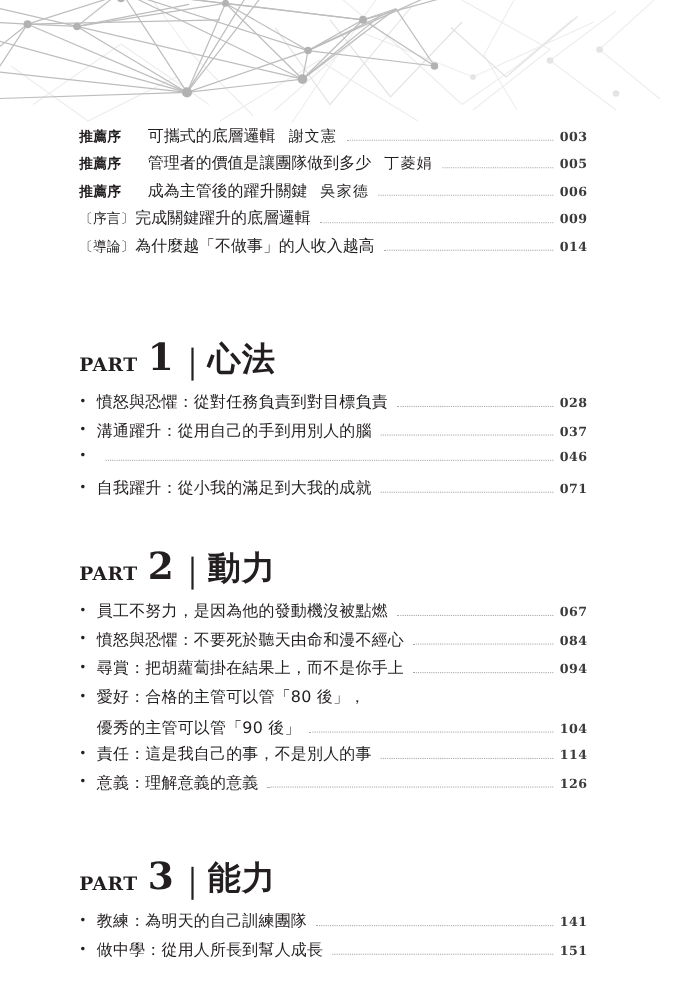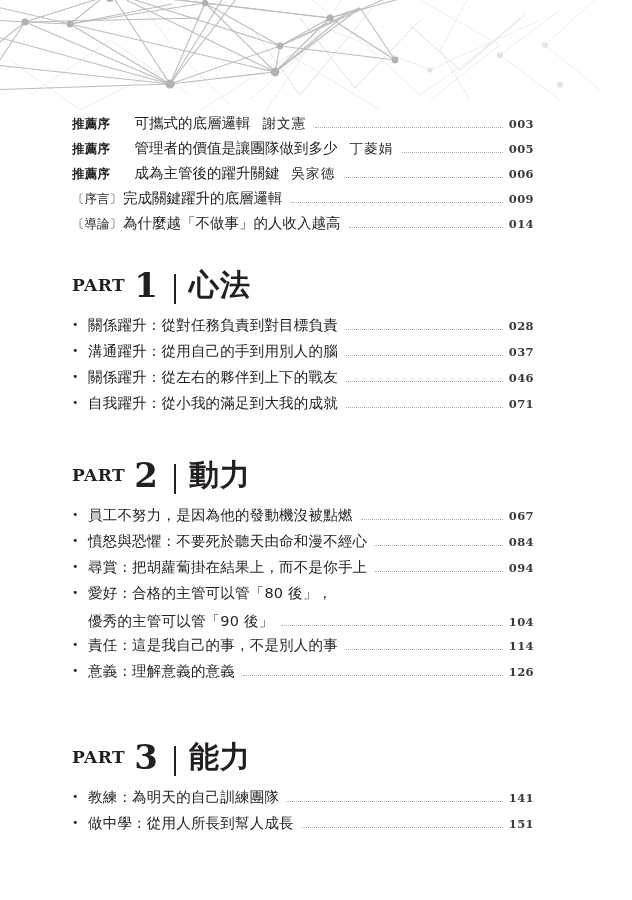--- a/index.html
+++ b/index.html
@@ -93,22 +93,23 @@
   }
 
   
   .part-section { position: absolute; left: 72px; width: 462px; }
   #part-1 { top: 268px; }
   #part-2 { top: 458px; }
   #part-3 { top: 740px; }
 
   .part-heading {
     display: flex;
-    align-items: center;
+    align-items: flex-end;
     margin-bottom: 14px;
+    margin-top: 40px;
   }
   .part-word {
     font-family: "DejaVu Serif", "Liberation Serif", serif;
     font-size: 17px;
     font-weight: 700;
     letter-spacing: 0.5px;
     color: #231f20;
     font-variant: small-caps;
     text-transform: uppercase;
   }
@@ -293,33 +294,32 @@
 
   <div class="part-section" id="part-1">
     <div class="part-heading">
       <span class="part-word">PART</span>
       <span class="part-number">1</span>
       <span class="part-divider"></span>
       <span class="part-name">心法</span>
     </div>
     <div class="entry">
       <span class="entry-bullet">•</span>
-      <span class="entry-text">關係躍升：從對任務負責到對目標負責</span>
+      <span class="entry-text">憤怒與恐懼：從對任務負責到對目標負責</span>
       <span class="leader"></span>
       <span class="pagenum">028</span>
     </div>
     <div class="entry">
       <span class="entry-bullet">•</span>
       <span class="entry-text">溝通躍升：從用自己的手到用別人的腦</span>
       <span class="leader"></span>
       <span class="pagenum">037</span>
     </div>
     <div class="entry">
       <span class="entry-bullet">•</span>
-      <span class="entry-text">關係躍升：從左右的夥伴到上下的戰友</span>
       <span class="leader"></span>
       <span class="pagenum">046</span>
     </div>
     <div class="entry">
       <span class="entry-bullet">•</span>
       <span class="entry-text">自我躍升：從小我的滿足到大我的成就</span>
       <span class="leader"></span>
       <span class="pagenum">071</span>
     </div>
   </div>

